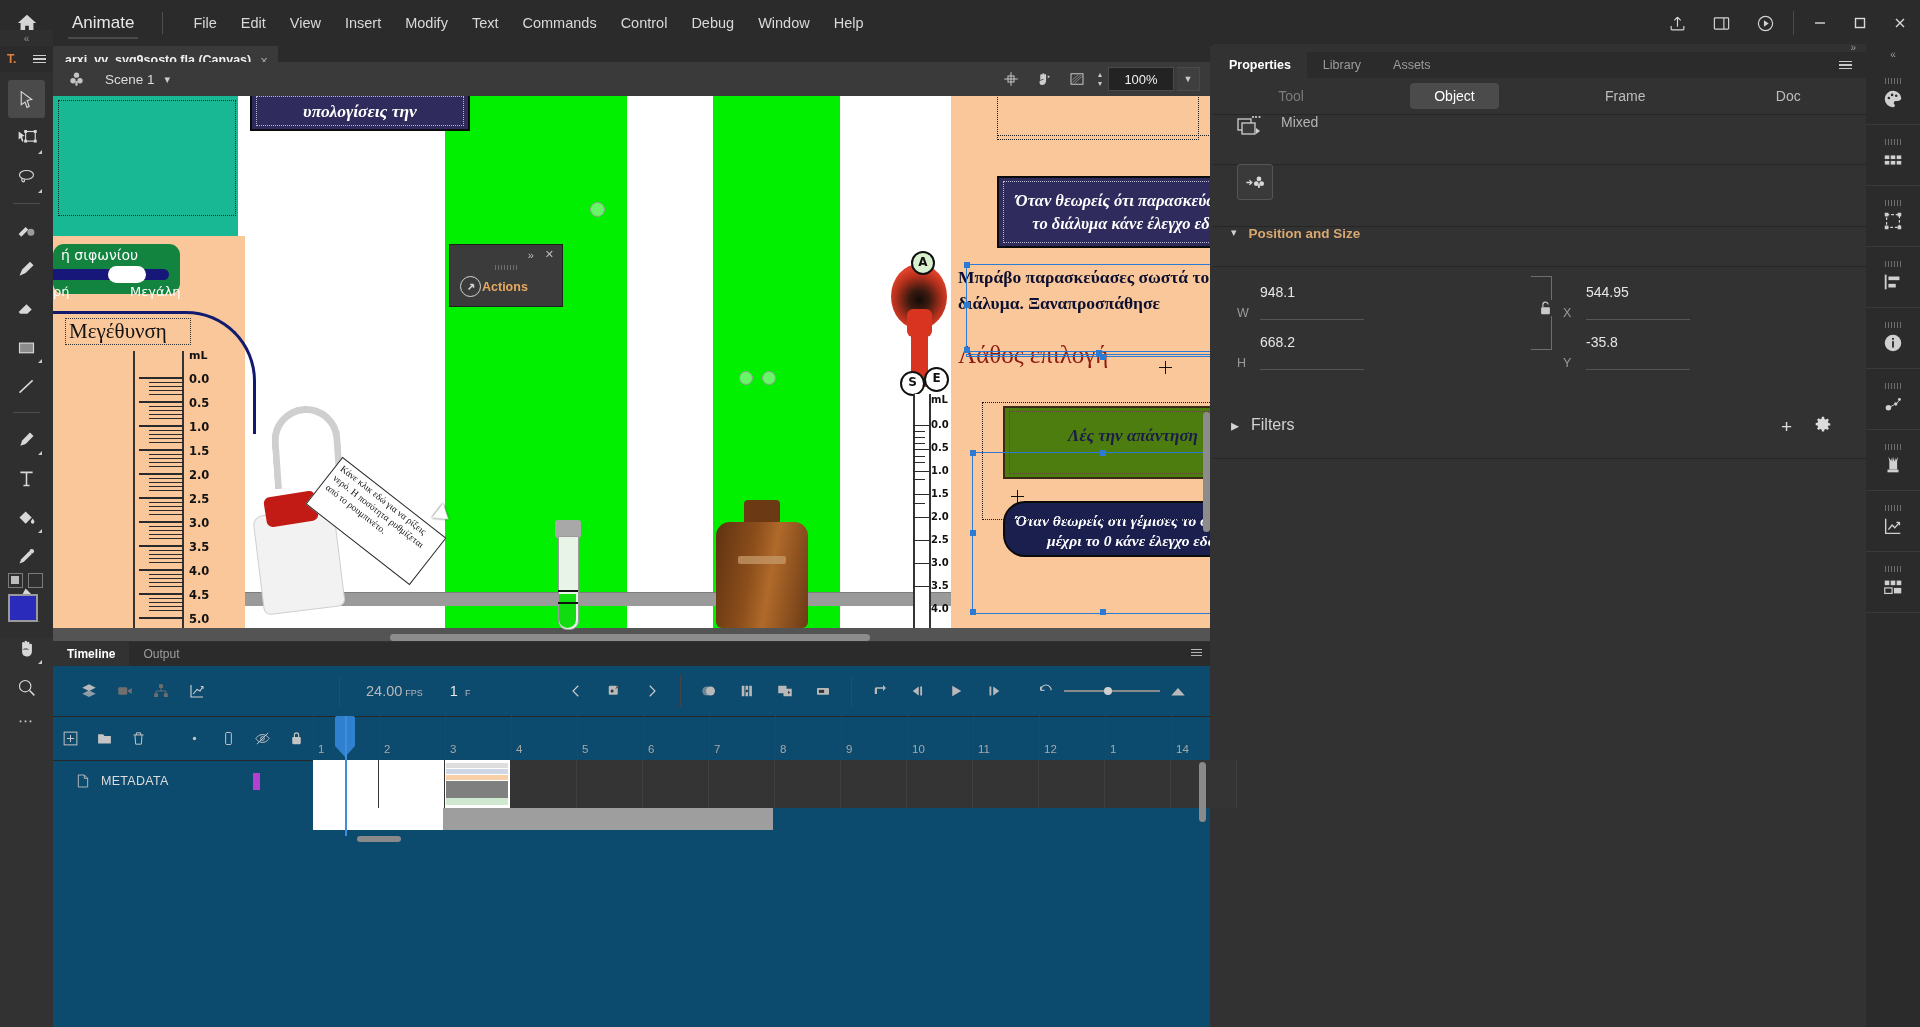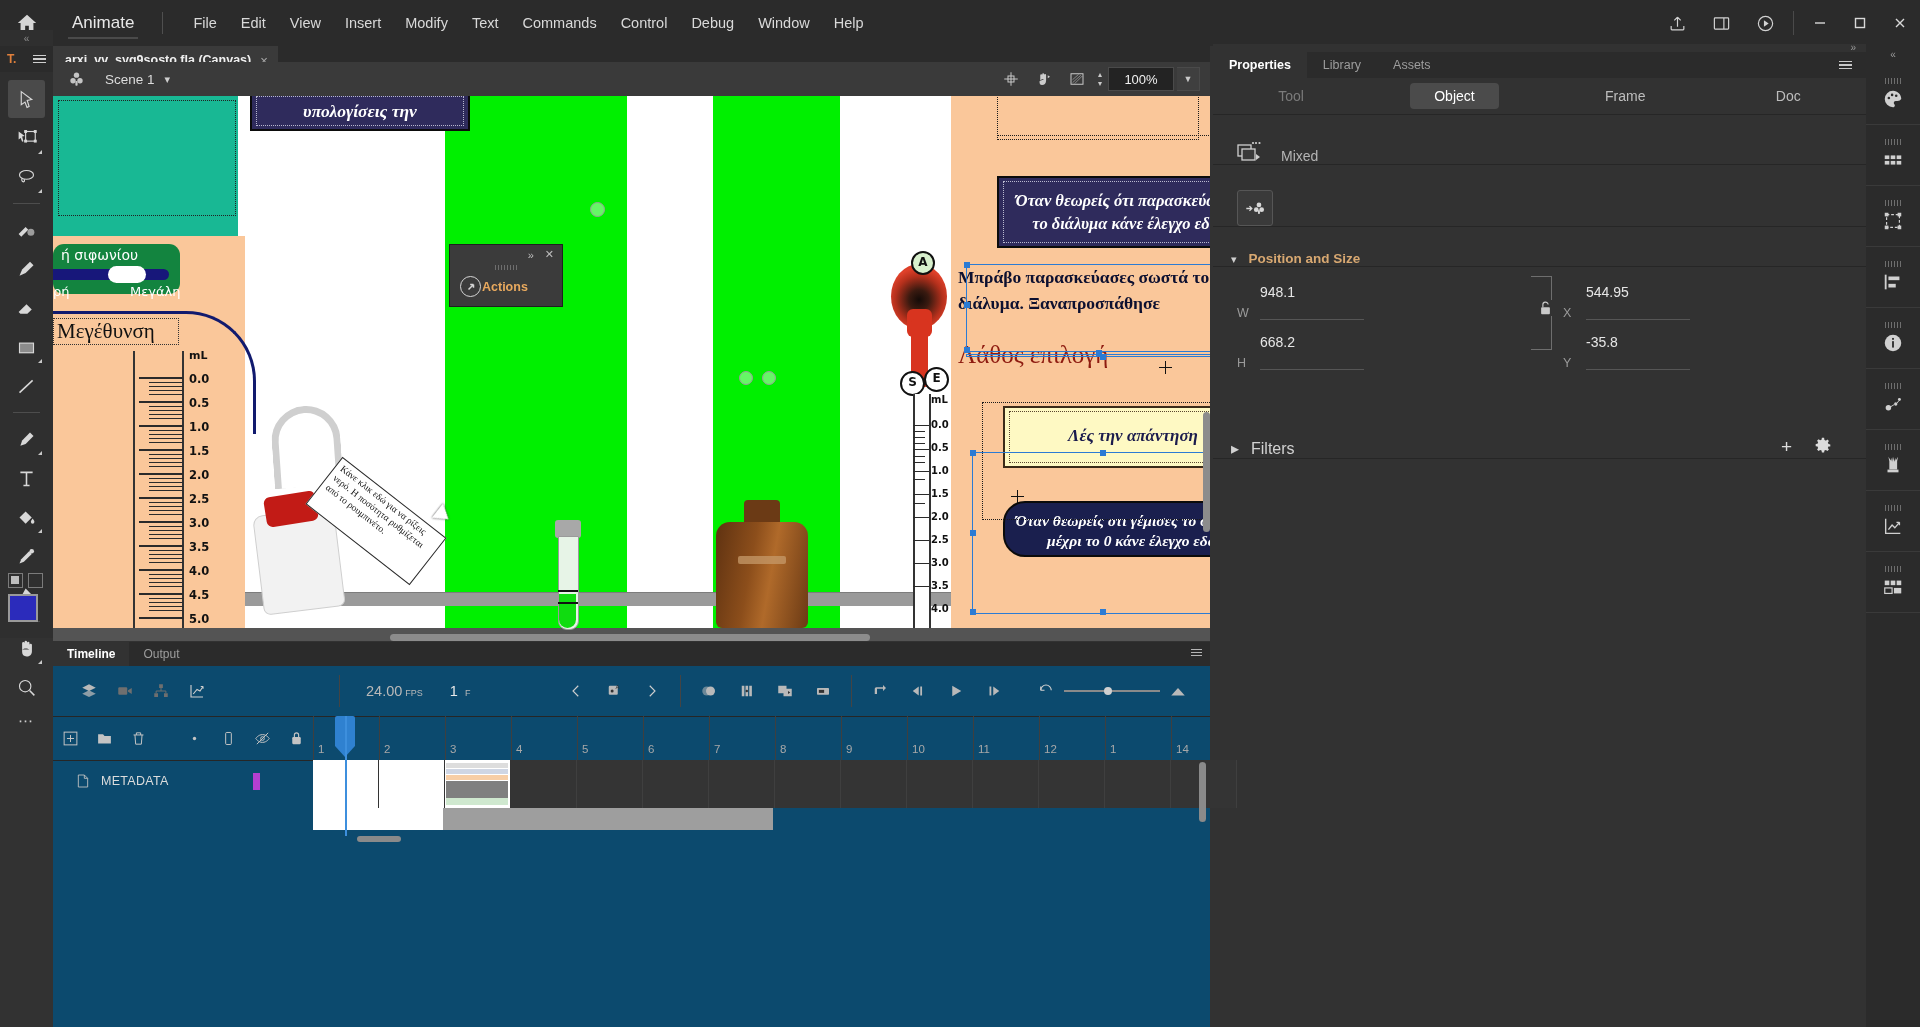--- a/index.html
+++ b/index.html
@@ -85,21 +85,21 @@
   .peach-r{position:absolute;left:898px;top:0;width:259px;height:532px;background:#fac79a;}
   .shelf{position:absolute;left:192px;top:496px;width:706px;height:13px;background:#9a9a9a;border-top:1px solid #7d7d7d;}
 
   .siph{position:absolute;left:0;top:148px;width:127px;height:50px;background:#13843f;border-radius:11px;}
   .siph .lab{position:absolute;left:8px;top:3px;font-size:14px;color:#fff;font-family:"DejaVu Sans",sans-serif;}
   .siph .track{position:absolute;left:-6px;top:25px;width:122px;height:11px;background:#17177a;border-radius:6px;}
   .siph .knob{position:absolute;left:55px;top:22px;width:38px;height:17px;background:#fff;border-radius:9px;}
   .siph .s1{position:absolute;left:0px;top:40px;font-size:13px;color:#fff;font-family:"DejaVu Sans",sans-serif;}
   .siph .s2{position:absolute;left:77px;top:40px;font-size:13px;color:#fff;font-family:"DejaVu Sans",sans-serif;}
 
-  .megeth{position:absolute;left:0;top:222px;width:126px;height:27px;}
+  .megeth{position:absolute;left:12px;top:222px;width:126px;height:27px;}
   .megeth .bd{position:absolute;left:0;top:0;right:0;bottom:0;border:1px dotted #333;}
   .megeth .tx{position:absolute;left:4px;top:1px;font-size:21px;color:#111;
               font-family:"Liberation Serif",serif;}
   .curve{position:absolute;left:0;top:215px;width:200px;height:120px;border-top:3px solid #111a6e;
          border-right:3px solid #111a6e;border-radius:0 70px 0 0;border-left:none;border-bottom:none;}
 
   .ruler{position:absolute;left:80px;top:255px;width:58px;height:277px;}
   .ruler .ln{position:absolute;left:0;top:0;width:2px;height:277px;background:#333;}
   .ruler .ln2{position:absolute;left:49px;top:0;width:2px;height:277px;background:#333;}
   .ruler .mL{position:absolute;left:56px;top:-2px;font-size:11px;font-weight:bold;color:#111;
@@ -171,21 +171,21 @@
   .tb-dark .inner{position:absolute;left:4px;top:3px;right:4px;bottom:3px;border:1px dotted #b9b9cf;}
   .tb-dark .tx{position:relative;color:#fff;font-family:"Liberation Serif",serif;font-style:italic;
                font-weight:bold;text-align:center;}
 
   .tbtop{left:197px;top:-5px;width:220px;height:40px;}
   .tbtop .tx{font-size:17.5px;line-height:36px;}
 
   .tbr1{left:944px;top:80px;width:260px;height:72px;}
   .tbr1 .tx{font-size:16.5px;line-height:23px;padding:11px 8px 0;}
 
-  .tbr3{left:950px;top:310px;width:260px;height:62px;background:#fef9c3;border:2px solid #3a2a18;}
+  .tbr3{left:950px;top:310px;width:260px;height:73px;background:#4d7c0f;border:2px solid #3a2a18;}
   .tbr3 .inner{position:absolute;left:4px;top:3px;right:4px;bottom:3px;border:1px dotted #5a4630;}
   .tbr3 .tx{position:relative;font-size:17px;line-height:55px;color:#1b1b4d;text-align:center;
             font-family:"Liberation Serif",serif;font-style:italic;font-weight:bold;}
 
   .tbr4{left:950px;top:405px;width:260px;height:56px;background:#1a1f4e;border:2px solid #0b0b0b;
         border-radius:22px;}
   .tbr4 .tx{position:relative;font-size:15.5px;line-height:20px;color:#fff;text-align:center;padding:8px 10px 0;
             font-family:"Liberation Serif",serif;font-style:italic;font-weight:bold;}
 
   .peachtxt{position:absolute;left:905px;top:168px;width:300px;color:#0d1030;
@@ -225,21 +225,21 @@
   .rp-tabs{position:absolute;left:0;top:8px;width:653px;height:26px;background:#2b2b2b;display:flex;align-items:center;}
   .rp-tab{font-size:12.5px;color:#9d9d9d;padding:0 16px;height:26px;line-height:26px;}
   .rp-tab.act{color:#ffffff;font-weight:bold;background:#323232;}
   .rp-ham{position:absolute;right:14px;top:9px;display:flex;flex-direction:column;gap:2px;}
   .rp-ham i{display:block;width:13px;height:1.4px;background:#c9c9c9;}
   .rp-seg{position:absolute;left:0;top:34px;width:653px;height:36px;display:flex;align-items:center;
           justify-content:space-around;border-bottom:1px solid #262626;}
   .seg{font-size:14px;color:#bdbdbd;padding:5px 24px;border-radius:4px;}
   .seg.act{background:#4b4b4b;color:#ffffff;}
   .seg.dis{color:#7b7b7b;}
-  .rp-row{position:absolute;left:0;width:653px;border-bottom:1px solid #262626;display:flex;align-items:flex-end;}
+  .rp-row{position:absolute;left:0;width:653px;border-bottom:1px solid #262626;display:flex;align-items:flex-start;}
   .rp-mixed{top:70px;height:50px;padding-left:24px;gap:18px;}
   .rp-mixed .glyph{width:26px;height:24px;position:relative;}
   .rp-mixed .mtext{font-size:14px;color:#b4b4b4;}
   .rp-sym{top:120px;height:62px;padding-left:24px;}
   .symbtn{width:34px;height:34px;border:1px solid #565656;border-radius:3px;background:#3a3a3a;
           display:flex;align-items:center;justify-content:center;}
   .symbtn svg{width:20px;height:19px;fill:#d8d8d8;}
   .rp-pos{top:182px;height:40px;padding-left:18px;gap:12px;}
   .rp-pos .caret{color:#cfcfcf;font-size:11px;}
   .rp-pos .ttl{font-size:13.5px;color:#d8a871;font-weight:bold;}

